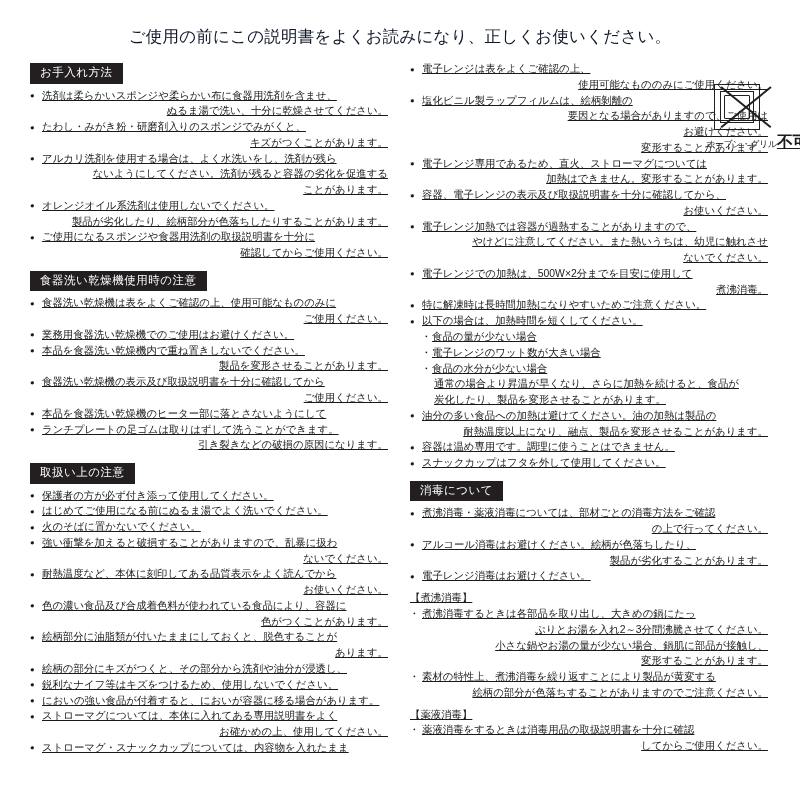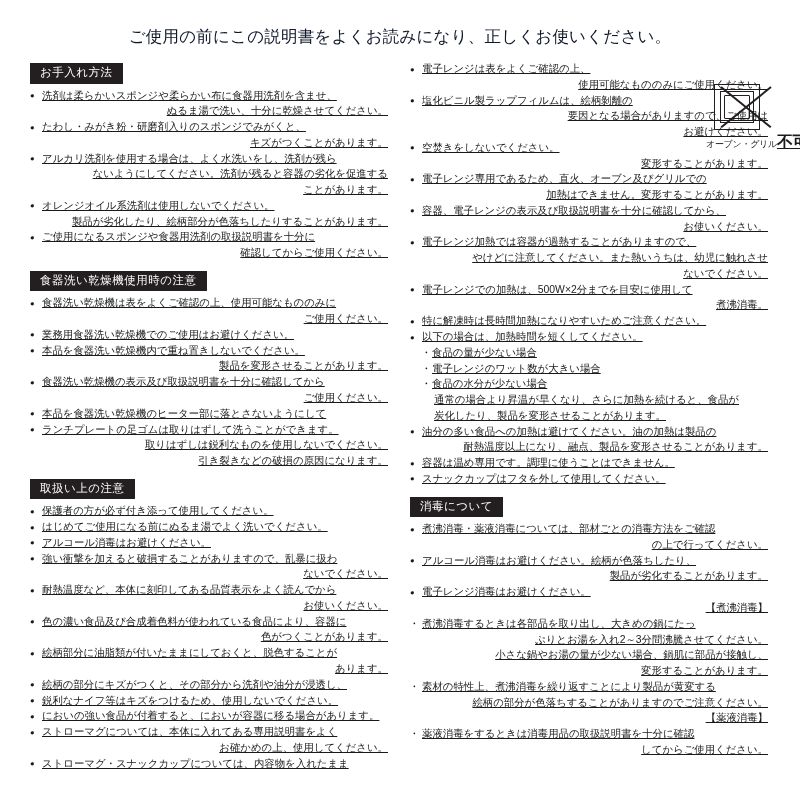--- a/index.html
+++ b/index.html
@@ -95,22 +95,21 @@
   }
   ul.items > li.plain {
     padding-left: 12px;
     text-align: right;
   }
   ul.items > li.plain::before {
     content: "";
   }
   ul.items > li.head {
     padding-left: 0;
-    margin-top: 1px;
-    text-align: right;
+    margin-top: 7px;
   }
   ul.items > li.head::before {
     content: "";
   }
   .micro-wrap {
     position: relative;
   }
   .micro-icon {
     position: absolute;
     right: 0;
@@ -206,31 +205,30 @@
         <ul class="items">
           <li class="bullet">食器洗い乾燥機は表をよくご確認の上、使用可能なもののみに</li>
           <li class="plain">ご使用ください。</li>
           <li class="bullet">業務用食器洗い乾燥機でのご使用はお避けください。</li>
           <li class="bullet">本品を食器洗い乾燥機内で重ね置きしないでください。</li>
           <li class="plain">製品を変形させることがあります。</li>
           <li class="bullet">食器洗い乾燥機の表示及び取扱説明書を十分に確認してから</li>
           <li class="plain">ご使用ください。</li>
           <li class="bullet">本品を食器洗い乾燥機のヒーター部に落とさないようにして</li>
           <li class="bullet">ランチプレートの足ゴムは取りはずして洗うことができます。</li>
-          <li class="plain">取りはずしは鋭利なものを使用しないでください。</li>
           <li class="plain">引き裂きなどの破損の原因になります。</li>
         </ul>
       </div>
 
       <div class="sect">
         <div class="sect-title">取扱い上の注意</div>
         <ul class="items">
           <li class="bullet">保護者の方が必ず付き添って使用してください。</li>
           <li class="bullet">はじめてご使用になる前にぬるま湯でよく洗いでください。</li>
-          <li class="bullet">アルコール消毒はお避けください。</li>
+          <li class="bullet">火のそばに置かないでください。</li>
           <li class="bullet">強い衝撃を加えると破損することがありますので、乱暴に扱わ</li>
           <li class="plain">ないでください。</li>
           <li class="bullet">耐熱温度など、本体に刻印してある品質表示をよく読んでから</li>
           <li class="plain">お使いください。</li>
           <li class="bullet">色の濃い食品及び合成着色料が使われている食品により、容器に</li>
           <li class="plain">色がつくことがあります。</li>
           <li class="bullet">絵柄部分に油脂類が付いたままにしておくと、脱色することが</li>
           <li class="plain">あります。</li>
           <li class="bullet">絵柄の部分にキズがつくと、その部分から洗剤や油分が浸透し、</li>
           <li class="bullet">鋭利なナイフ等はキズをつけるため、使用しないでください。</li>
@@ -254,26 +252,25 @@
           </div>
           <div class="cap"><span>オーブン・グリル</span><b>不可</b></div>
         </div>
 
         <ul class="items col-right-indent">
           <li class="bullet">電子レンジは表をよくご確認の上、</li>
           <li class="plain">使用可能なもののみにご使用ください。</li>
           <li class="bullet">塩化ビニル製ラップフィルムは、絵柄剝離の</li>
           <li class="plain">要因となる場合がありますので、ご使用は</li>
           <li class="plain">お避けください。</li>
-          <li class="bullet">空焚きをしないでください。</li>
           <li class="plain">変形することがあります。</li>
         </ul>
 
         <ul class="items">
-          <li class="bullet">電子レンジ専用であるため、直火、オーブン及びグリルでの</li>
+          <li class="bullet">電子レンジ専用であるため、直火、ストローマグについては</li>
           <li class="plain">加熱はできません。変形することがあります。</li>
           <li class="bullet">容器、電子レンジの表示及び取扱説明書を十分に確認してから、</li>
           <li class="plain">お使いください。</li>
           <li class="bullet">電子レンジ加熱では容器が過熱することがありますので、</li>
           <li class="plain">やけどに注意してください。また熱いうちは、幼児に触れさせ</li>
           <li class="plain">ないでください。</li>
           <li class="bullet">電子レンジでの加熱は、500W×2分までを目安に使用して</li>
           <li class="plain">煮沸消毒。</li>
           <li class="bullet">特に解凍時は長時間加熱になりやすいためご注意ください。</li>
           <li class="bullet">以下の場合は、加熱時間を短くしてください。</li>

